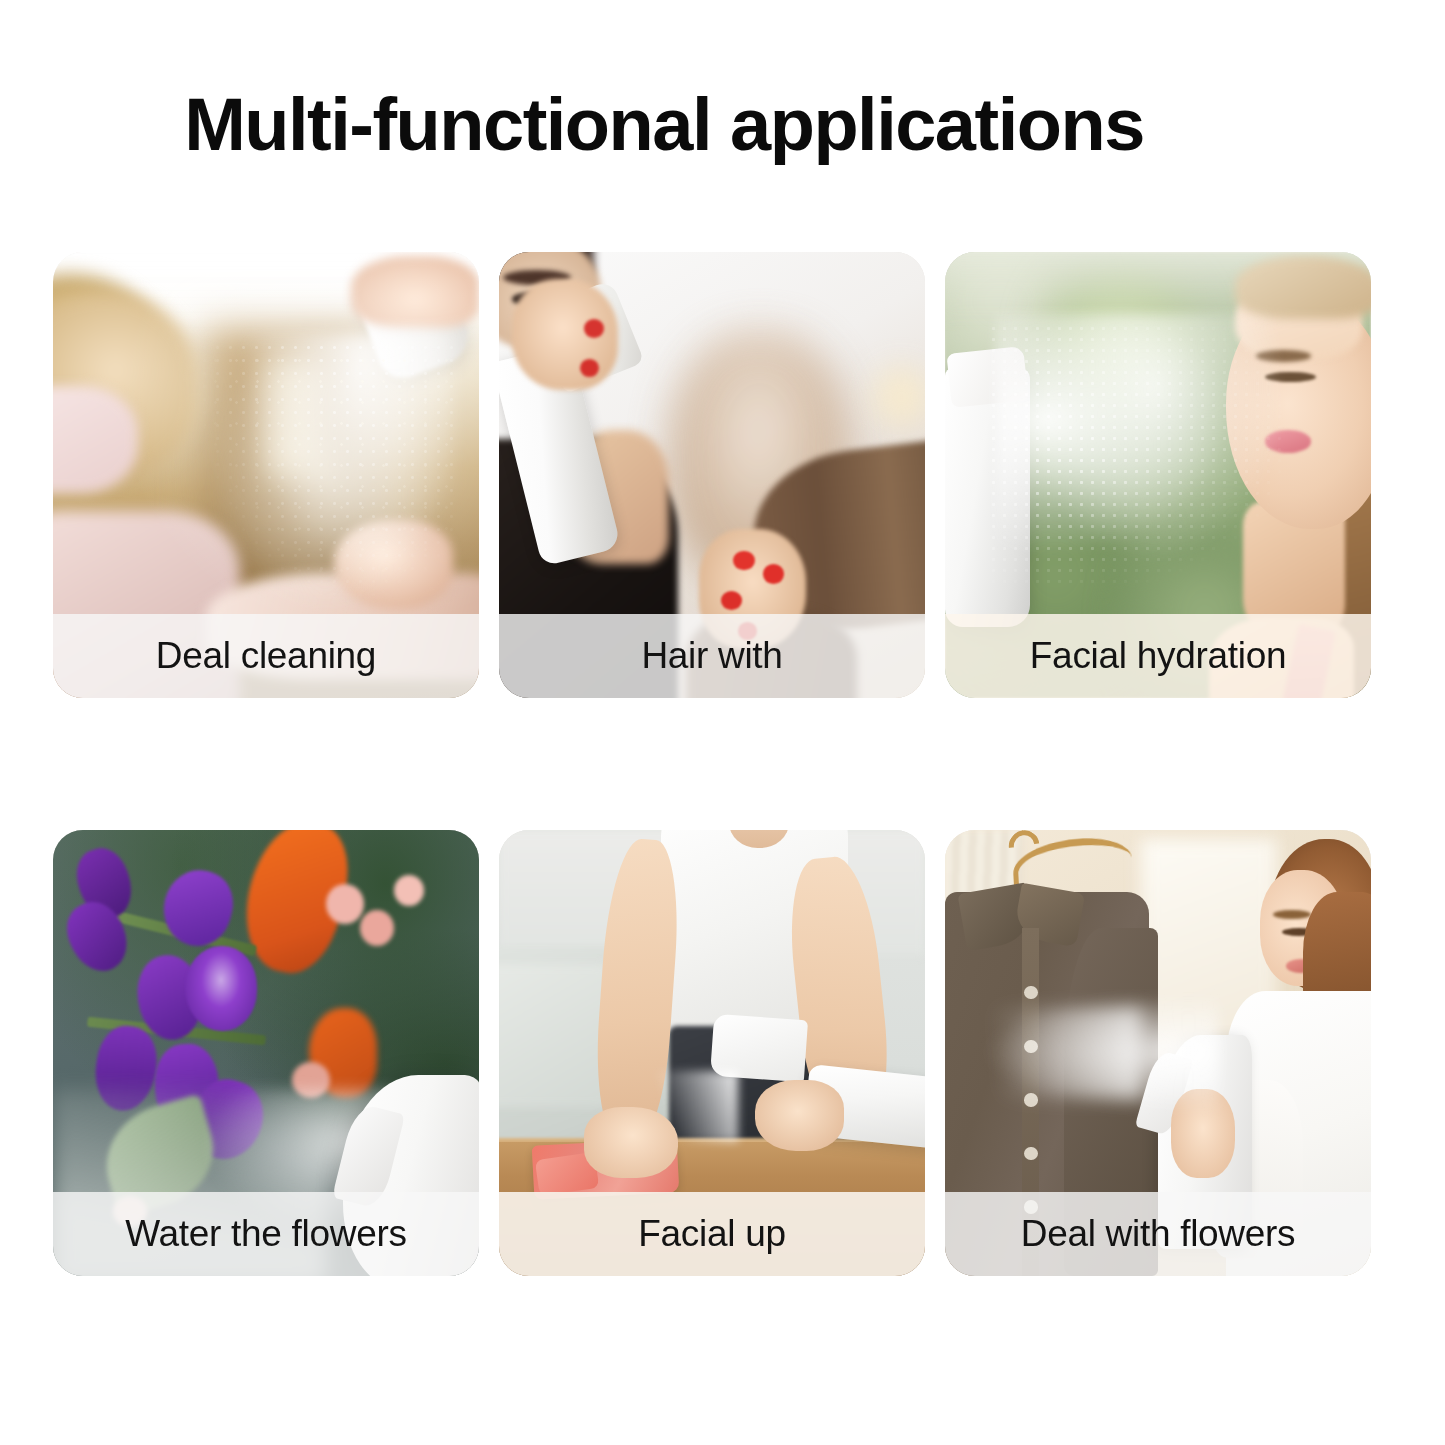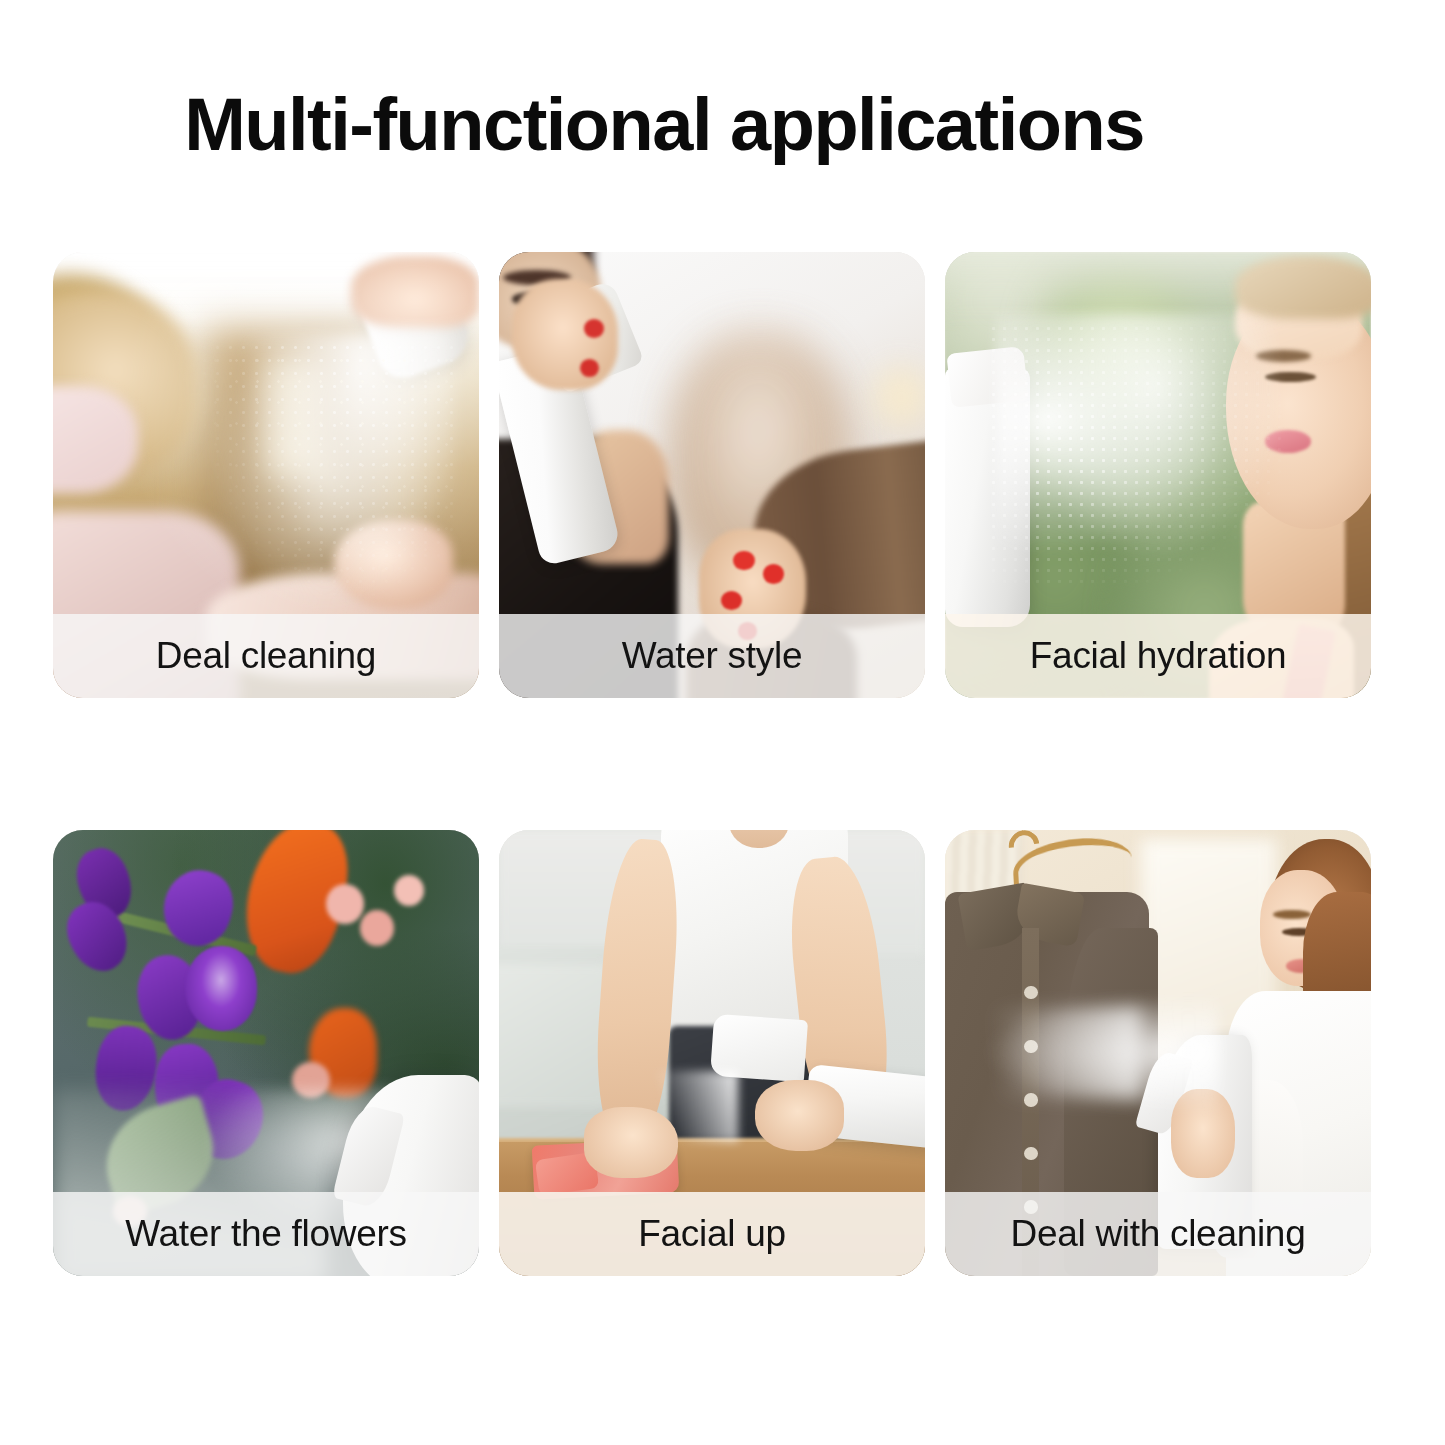--- a/index.html
+++ b/index.html
@@ -796,21 +796,21 @@
         <div class="lyr t2-hand-top"></div>
         <div class="lyr t2-nail-a"></div>
         <div class="lyr t2-nail-b"></div>
         <div class="lyr t2-hand-low"></div>
         <div class="lyr t2-nail-c"></div>
         <div class="lyr t2-nail-d"></div>
         <div class="lyr t2-nail-e"></div>
         <div class="lyr t2-nail-f"></div>
       </div>
       <div class="cap-veil veil-cool"></div>
-      <div class="caption">Water style</div>
+      <div class="caption">Hair with</div>
     </div>
 
     <div class="tile">
       <div class="scene">
         <div class="lyr t4-bg"></div>
         <div class="lyr t4-blob1"></div>
         <div class="lyr t4-blob2"></div>
         <div class="lyr t4-blob3"></div>
         <div class="lyr t4-blob4"></div>
         <div class="lyr t4-sky"></div>
@@ -918,17 +918,17 @@
         <div class="lyr t6-w-hair2"></div>
         <div class="lyr t6-blouse"></div>
         <div class="lyr t6-w-arm"></div>
         <div class="lyr t6-sprayer6"></div>
         <div class="lyr t6-trigger6"></div>
         <div class="lyr t6-w-hand"></div>
         <div class="lyr t6-mist6"></div>
         <div class="lyr t6-mist6b"></div>
       </div>
       <div class="cap-veil veil-cool"></div>
-      <div class="caption">Deal with cleaning</div>
+      <div class="caption">Deal with flowers</div>
     </div>
 
   </div>
 </div>
 
 </body></html>

